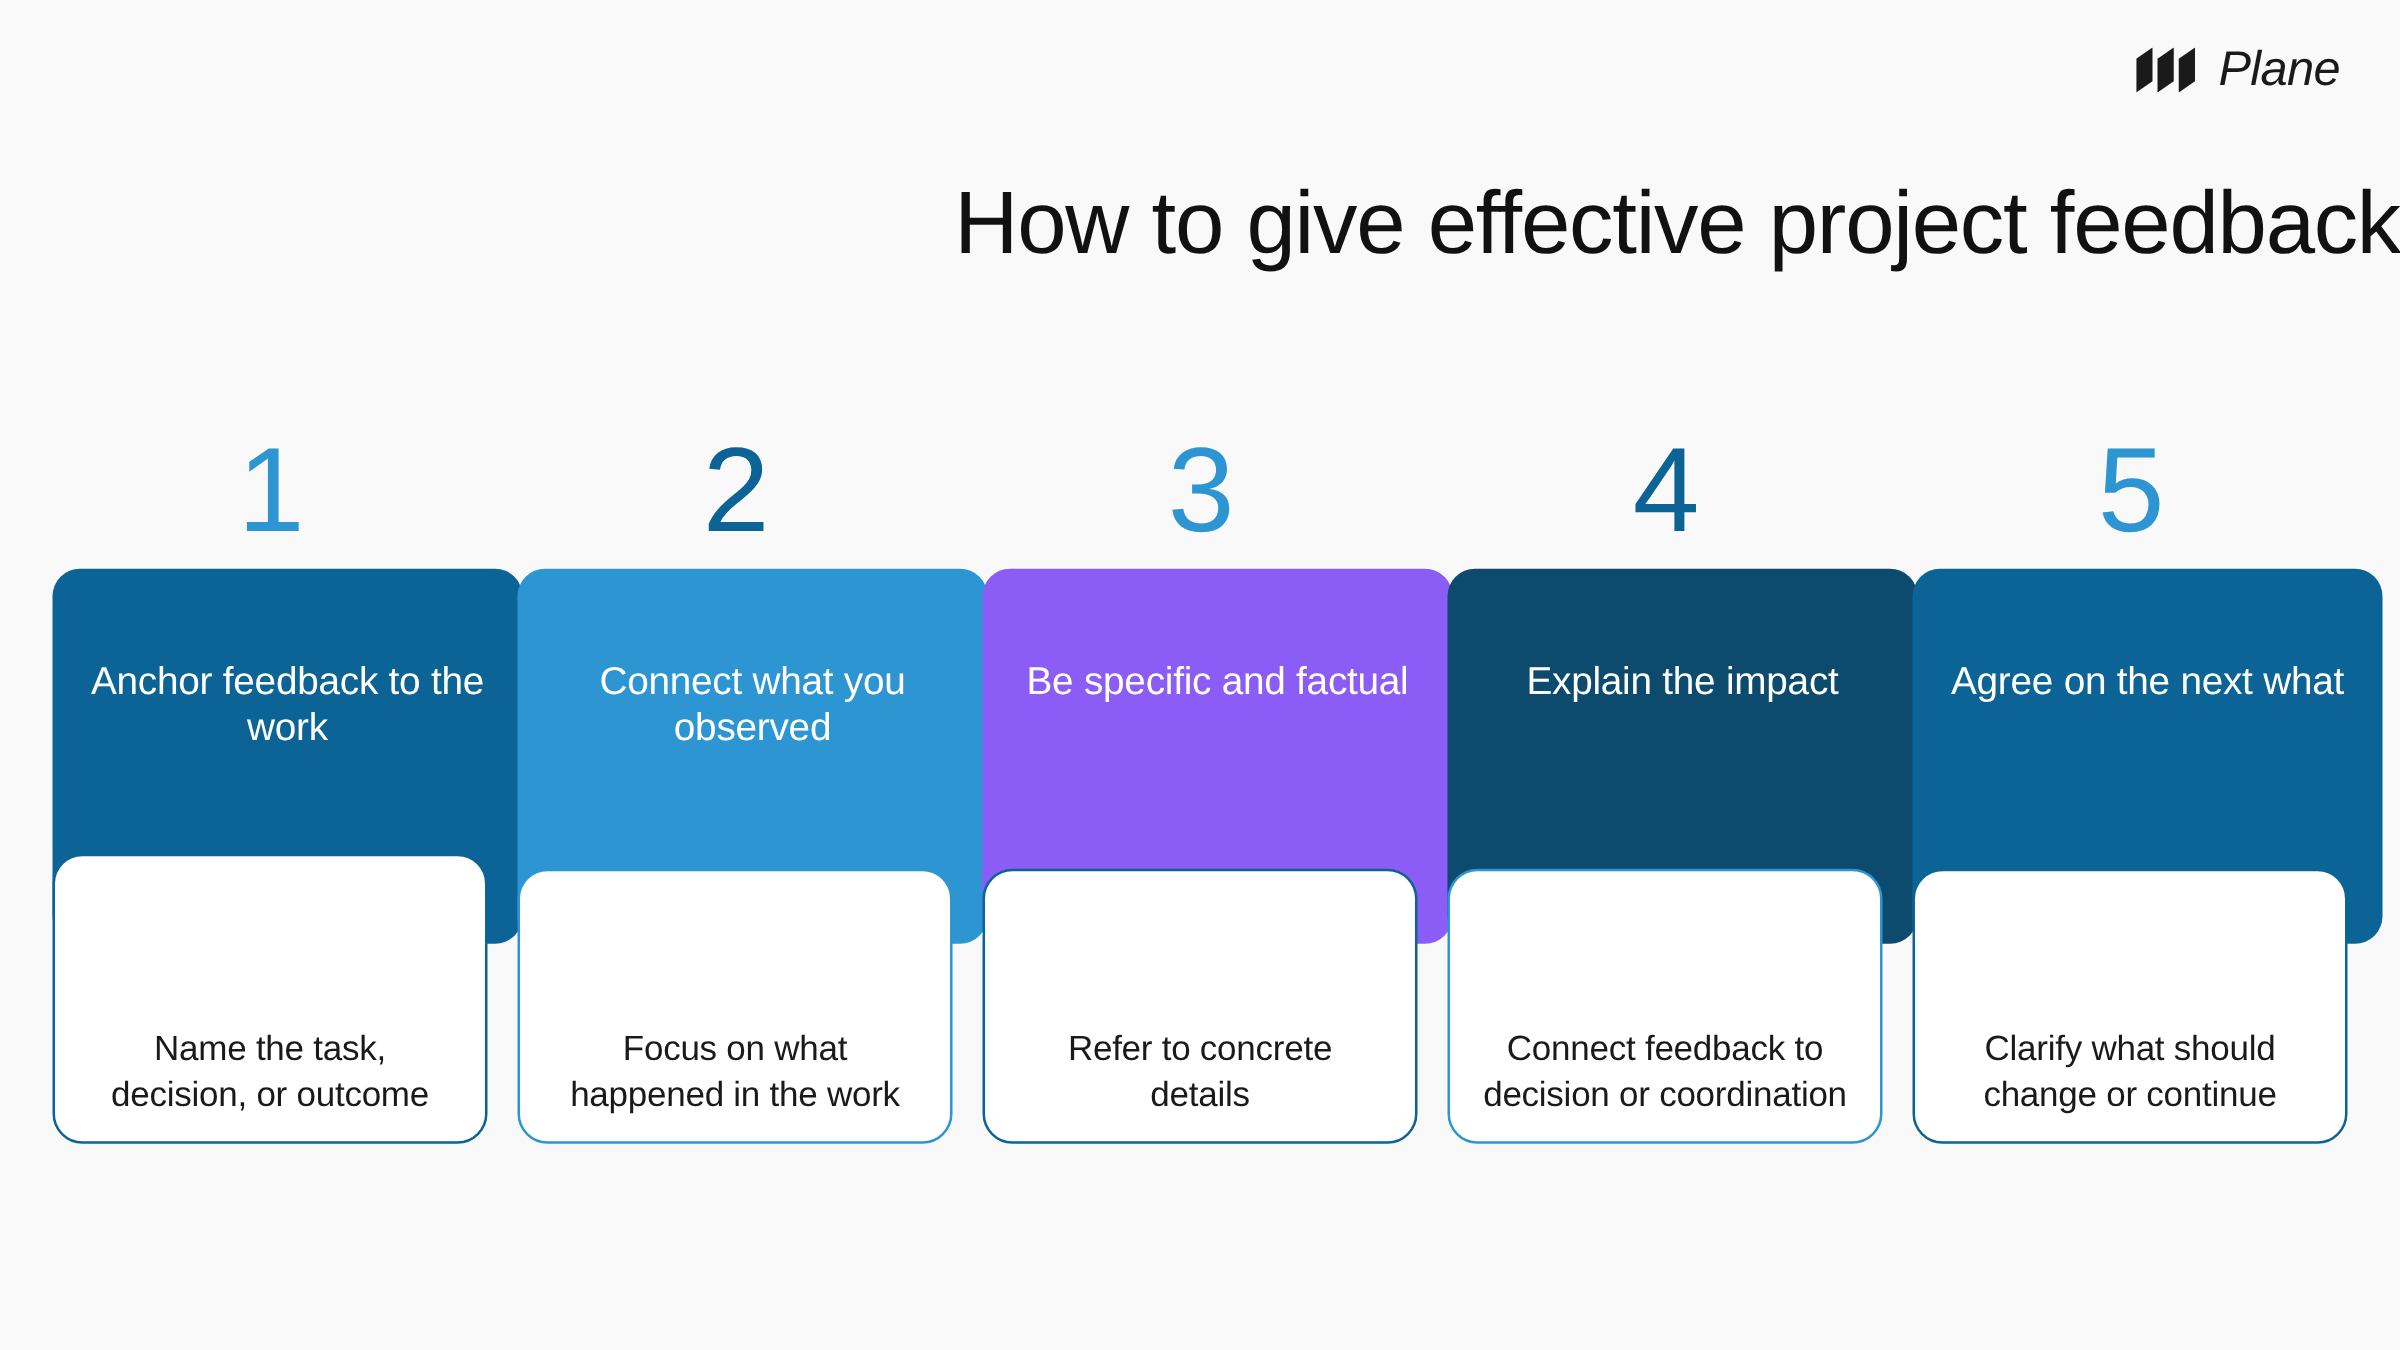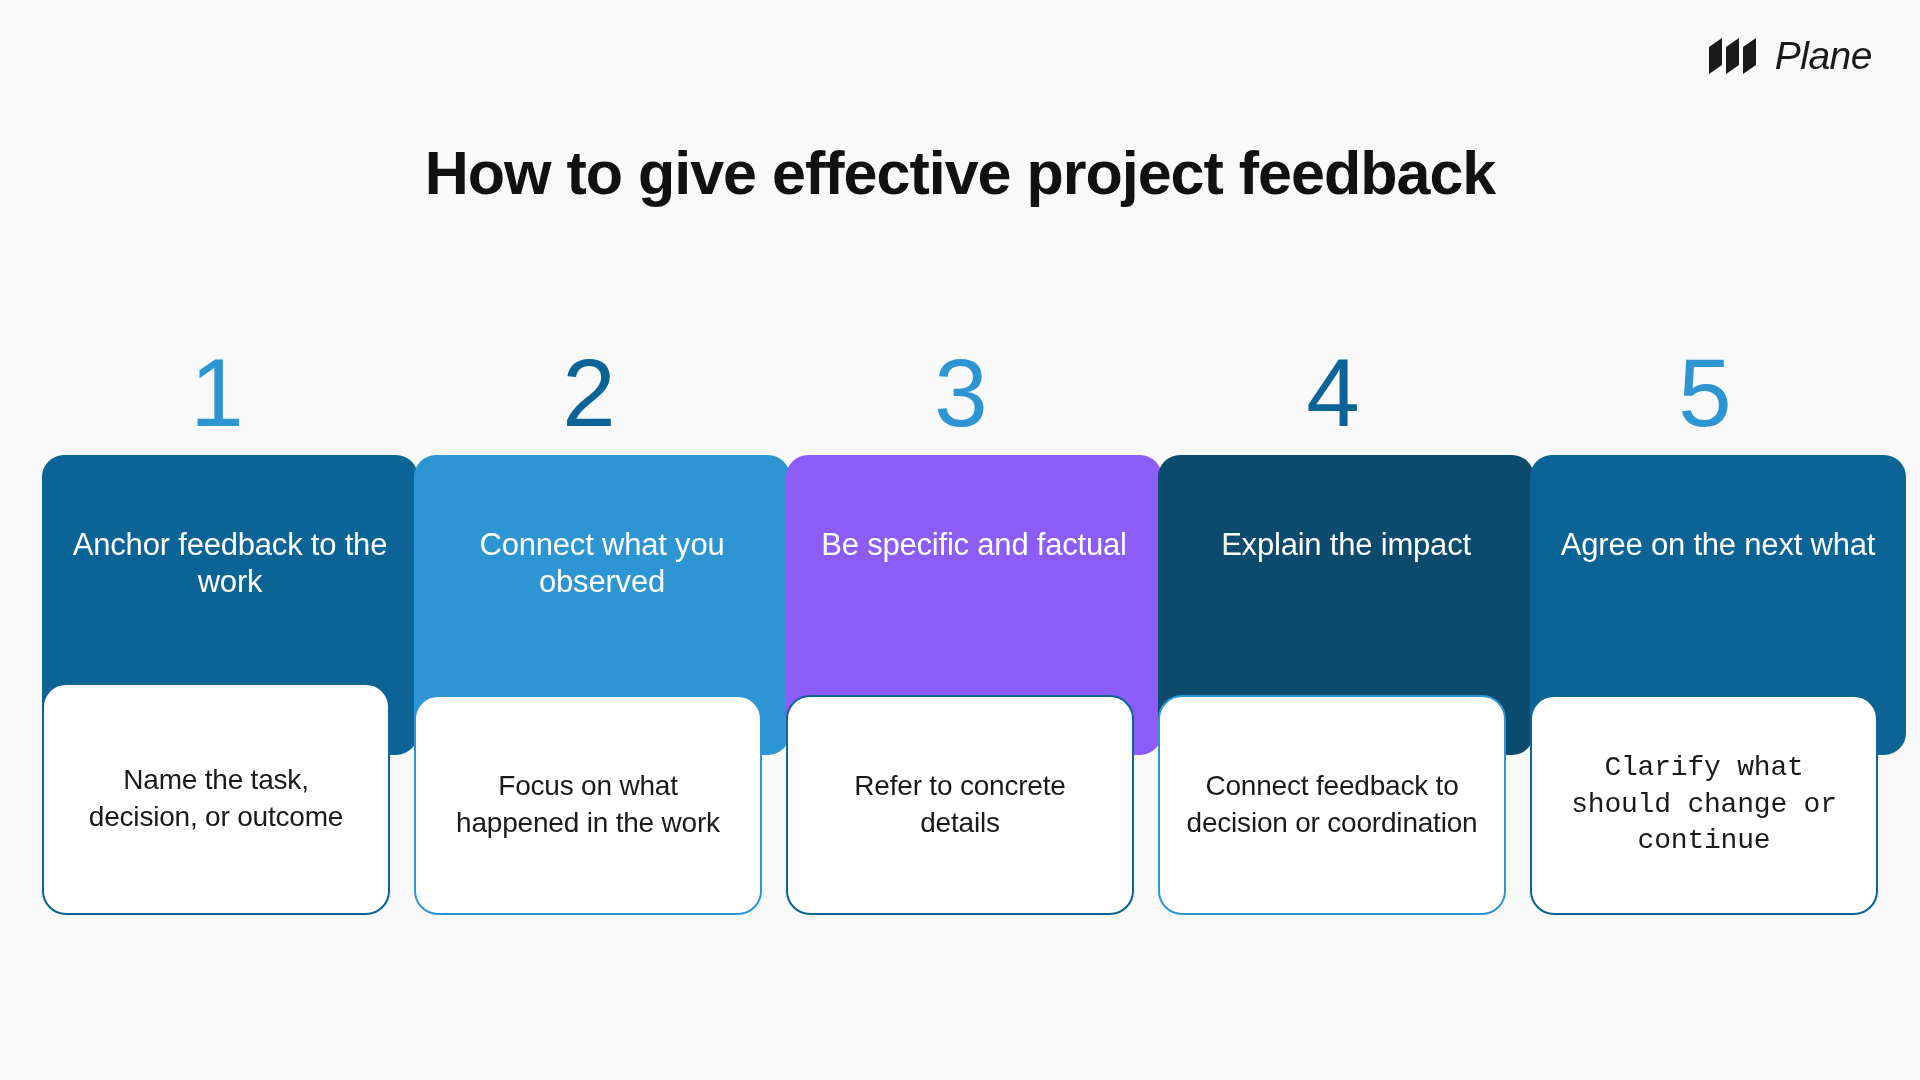--- a/index.html
+++ b/index.html
@@ -39,23 +39,23 @@
     line-height: 1;
     font-style: italic;
   }
 
   
   .page-title {
     position: absolute;
     top: 140px;
     left: 0;
     width: 100%;
-    text-align: center;
-    font-size: 61px;
-    font-weight: 700;
+    text-align: right;
+    font-size: 71px;
+    font-weight: 400;
     color: #111111;
     letter-spacing: -1px;
     line-height: 1.1;
   }
 
   
   .steps {
     position: absolute;
     top: 345px;
     left: 42px;
@@ -110,21 +110,21 @@
 
   
   .step-body {
     position: absolute;
     left: 0;
     width: 348px;
     background: #ffffff;
     border-radius: 24px;
     border: 2px solid #0c6496;
     display: flex;
-    align-items: center;
+    align-items: flex-end;
     justify-content: center;
     padding: 18px 26px;
     bottom: 0;
   }
   .step-body-text {
     color: #1a1a1a;
     font-size: 28px;
     font-weight: 400;
     line-height: 1.32;
     text-align: center;
@@ -191,18 +191,18 @@
     <div class="step-body" style="border-color: rgb(46, 149, 211);">
       <div class="step-body-text">Connect feedback to decision or coordination</div>
     </div>
   </div>
 
   <div class="step lines-2">
     <div class="step-number" style="color: rgb(46, 149, 211);">5</div>
     <div class="step-header" style="background: rgb(12, 100, 150);">
       <div class="step-header-text">Agree on the next what</div>
     </div>
-    <div class="step-body" style="border-color: rgb(12, 100, 150); font-family: Liberation Mono, monospace;">
+    <div class="step-body" style="border-color: rgb(12, 100, 150);">
       <div class="step-body-text">Clarify what should change or continue</div>
     </div>
   </div>
 
 </div>
 
 </body></html>

